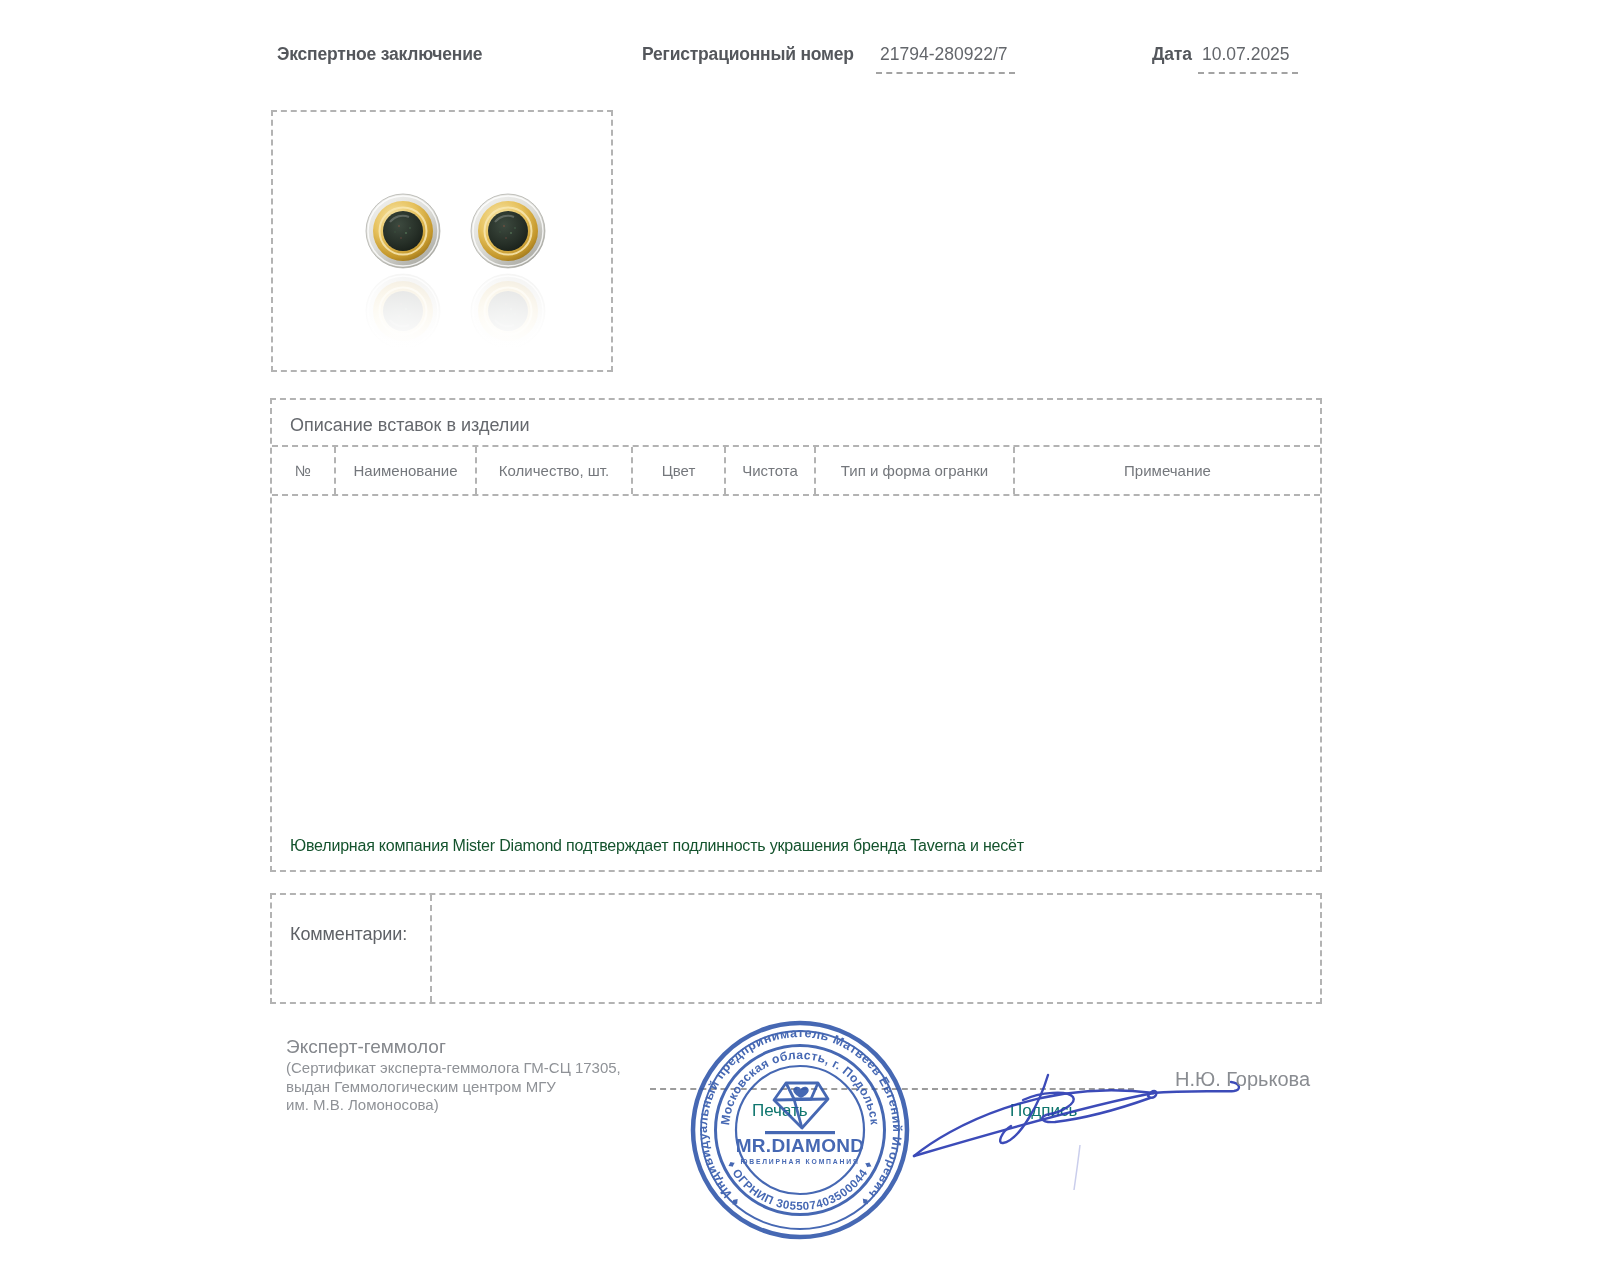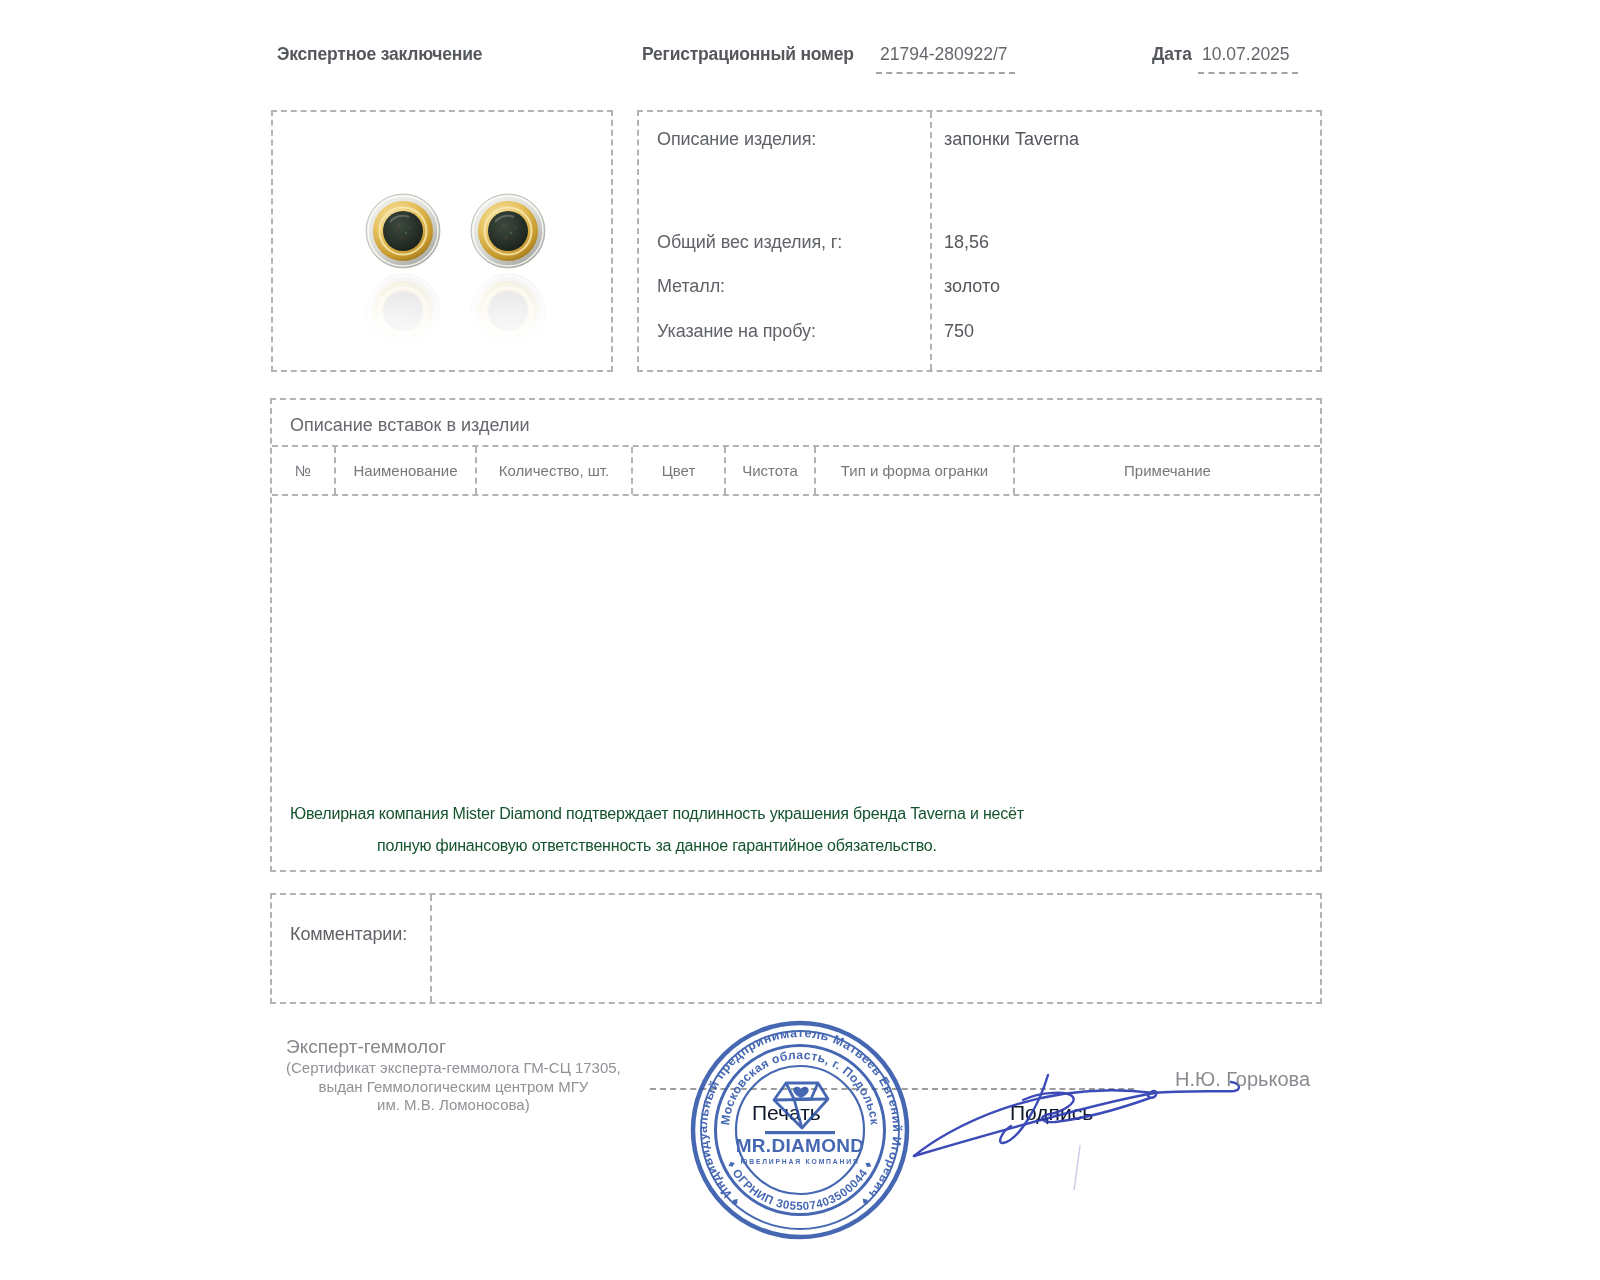--- a/index.html
+++ b/index.html
@@ -1,33 +1,33 @@
 <!DOCTYPE html>
 <html><head>
 <meta charset="utf-8">
 <style>
   html,body{margin:0;padding:0;background:#ffffff;}
   #canvas{position:relative;width:1600px;height:1280px;background:#ffffff;overflow:hidden;
-          font-family:"Liberation Sans","DejaVu Sans",sans-serif;text-align:center;}
+          font-family:"Liberation Sans","DejaVu Sans",sans-serif;}
   .abs{position:absolute;}
   .lbl-bold{font-size:17.5px;font-weight:bold;color:#54575c;letter-spacing:-0.2px;white-space:nowrap;}
   .val-grey{font-size:17.5px;color:#63666b;white-space:nowrap;}
   .dash-under{border-bottom:2px dashed #a3a3a3;padding:0 8px 7px 4px;}
   .dbox{border:2px dashed #b3b3b3;box-sizing:border-box;}
   .fieldlbl{font-size:18px;color:#5f6267;letter-spacing:-0.1px;white-space:nowrap;}
   .fieldval{font-size:18px;color:#54575c;white-space:nowrap;}
   .tbl-title{font-size:18px;color:#65686d;}
   .th-cell{display:flex;align-items:center;justify-content:center;font-size:15px;color:#74777c;
            box-sizing:border-box;white-space:nowrap;}
   .th-cell:not(:last-child){border-right:2px dashed #b3b3b3;}
   .guarantee{font-size:16px;font-weight:normal;color:#14532d;line-height:32px;letter-spacing:-0.2px;}
   .guarantee div{white-space:nowrap;}
   .muted{color:#8f9297;}
   .dashline{border-top:2px dashed #9c9c9c;height:0;}
-  .sign-label{font-size:21px;color:#0f172a;white-space:nowrap;}
+  .sign-label{font-size:17px;color:#0f766e;white-space:nowrap;}
   svg text{font-family:"Liberation Sans","DejaVu Sans",sans-serif;}
 </style>
 </head>
 <body>
 
 <div id="canvas">
 
   <div class="abs lbl-bold" style="left:277px;top:44px;">Экспертное заключение</div>
   <div class="abs lbl-bold" style="left:642px;top:44px;">Регистрационный номер</div>
   <div class="abs val-grey dash-under" style="left:876px;top:44px;">21794-280922/7</div>
@@ -78,47 +78,35 @@
           <use href="#cuff" x="235" y="119"></use>
         </g>
       <g transform="translate(0,318) scale(1,-1)" opacity="0.3">
         <use href="#cuff" x="130" y="119"></use>
           <use href="#cuff" x="235" y="119"></use>
       </g>
       <rect x="0" y="158" width="338" height="100" fill="url(#fadeWhite)"></rect>
     </svg>
   </div>
 
-  <div class="abs dbox" style="left:637px;top:110px;width:685px;height:262px;">
-    <div class="abs" style="left:291px;top:0;bottom:0;border-left:2px dashed #b3b3b3;"></div>
-    <div class="abs fieldlbl" style="left:18px;top:17px;">Описание изделия:</div>
-    <div class="abs fieldval" style="left:305px;top:17px;">запонки Taverna</div>
-    <div class="abs fieldlbl" style="left:18px;top:120px;">Общий вес изделия, г:</div>
-    <div class="abs fieldval" style="left:305px;top:120px;">18,56</div>
-    <div class="abs fieldlbl" style="left:18px;top:164px;">Металл:</div>
-    <div class="abs fieldval" style="left:305px;top:164px;">золото</div>
-    <div class="abs fieldlbl" style="left:18px;top:209px;">Указание на пробу:</div>
-    <div class="abs fieldval" style="left:305px;top:209px;">750</div>
-  </div>
 
   <div class="abs dbox" style="left:270px;top:398px;width:1052px;height:474px;">
     <div class="abs tbl-title" style="left:18px;top:15px;">Описание вставок в изделии</div>
     <div class="abs" style="left:0;right:0;top:45px;height:47px;display:flex;border-top:2px dashed #b3b3b3;border-bottom:2px dashed #b3b3b3;box-sizing:content-box;">
       <div class="th-cell" style="width:64px;">№</div>
       <div class="th-cell" style="width:141px;">Наименование</div>
       <div class="th-cell" style="width:156px;">Количество, шт.</div>
       <div class="th-cell" style="width:93px;">Цвет</div>
       <div class="th-cell" style="width:90px;">Чистота</div>
       <div class="th-cell" style="width:199px;">Тип и форма огранки</div>
       <div class="th-cell" style="flex:1;">Примечание</div>
     </div>
     <div class="abs" style="left:0;right:0;top:94px;bottom:70px;"></div>
     <div class="abs guarantee" style="left:18px;bottom:8px;">
       <div>Ювелирная компания Mister Diamond подтверждает подлинность украшения бренда Taverna и несёт</div>
-      <div>полную финансовую ответственность за данное гарантийное обязательство.</div>
     </div>
   </div>
 
   <div class="abs dbox" style="left:270px;top:893px;width:1052px;height:111px;">
     <div class="abs" style="left:158px;top:0;bottom:0;border-left:2px dashed #b3b3b3;"></div>
     <div class="abs fieldlbl" style="left:18px;top:29px;">Комментарии:</div>
     <div class="abs fieldval" style="left:175px;top:13px;"></div>
   </div>
 
   <div class="abs" style="left:286px;top:1036px;font-size:19px;color:#85888d;">Эксперт-геммолог</div>

